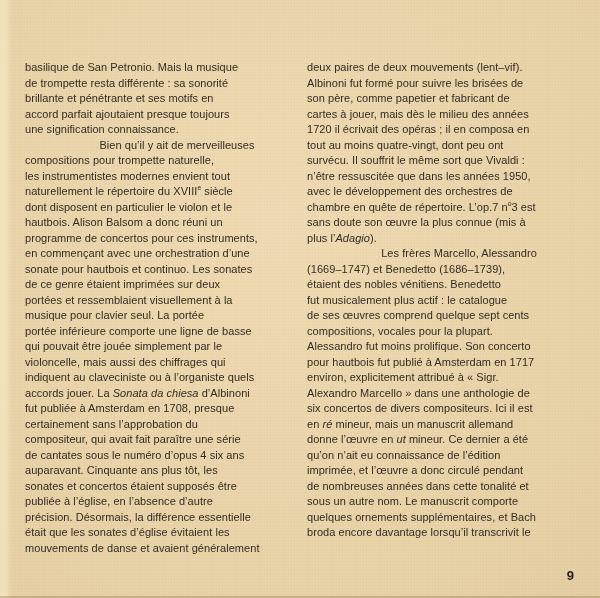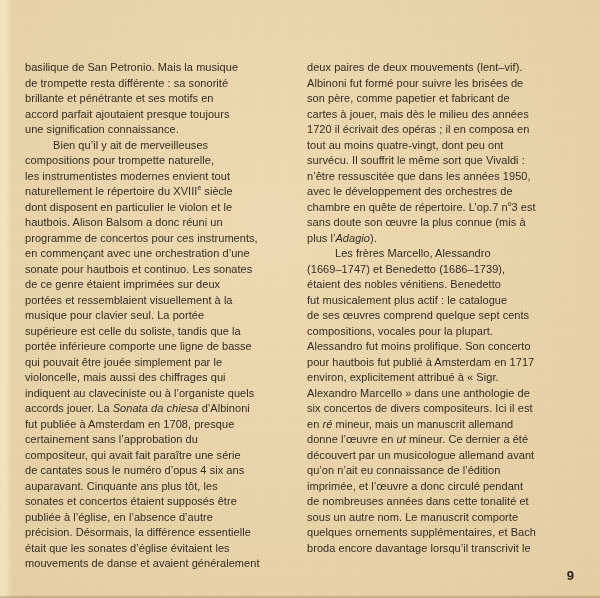--- a/index.html
+++ b/index.html
@@ -33,20 +33,21 @@
     line-height: 15.5px;
     letter-spacing: 0.05px;
   }
   .column.left  { left: 25px; }
   .column.right { left: 307px; }
   .line {
     white-space: nowrap;
   }
   .line.indent {
     padding-left: 28px;
+    text-align: center;
   }
   .it  { font-style: italic; }
   .sup { font-size: 0.62em; vertical-align: super; line-height: 0; }
   .page-number {
     position: absolute;
     right: 26px;
     bottom: 15px;
     font-size: 13px;
     font-weight: bold;
   }
@@ -66,21 +67,20 @@
       <div class="line"><span>les instrumentistes modernes envient tout</span></div>
       <div class="line"><span>naturellement le répertoire du XVIII</span><span class="sup">e</span><span> siècle</span></div>
       <div class="line"><span>dont disposent en particulier le violon et le</span></div>
       <div class="line"><span>hautbois. Alison Balsom a donc réuni un</span></div>
       <div class="line"><span>programme de concertos pour ces instruments,</span></div>
       <div class="line"><span>en commençant avec une orchestration d’une</span></div>
       <div class="line"><span>sonate pour hautbois et continuo. Les sonates</span></div>
       <div class="line"><span>de ce genre étaient imprimées sur deux</span></div>
       <div class="line"><span>portées et ressemblaient visuellement à la</span></div>
       <div class="line"><span>musique pour clavier seul. La portée</span></div>
-      <div class="line"><span>supérieure est celle du soliste, tandis que la</span></div>
       <div class="line"><span>portée inférieure comporte une ligne de basse</span></div>
       <div class="line"><span>qui pouvait être jouée simplement par le</span></div>
       <div class="line"><span>violoncelle, mais aussi des chiffrages qui</span></div>
       <div class="line"><span>indiquent au claveciniste ou à l’organiste quels</span></div>
       <div class="line"><span>accords jouer. La </span><span class="it">Sonata da chiesa</span><span> d’Albinoni</span></div>
       <div class="line"><span>fut publiée à Amsterdam en 1708, presque</span></div>
       <div class="line"><span>certainement sans l’approbation du</span></div>
       <div class="line"><span>compositeur, qui avait fait paraître une série</span></div>
       <div class="line"><span>de cantates sous le numéro d’opus 4 six ans</span></div>
       <div class="line"><span>auparavant. Cinquante ans plus tôt, les</span></div>
@@ -109,21 +109,20 @@
       <div class="line"><span>fut musicalement plus actif : le catalogue</span></div>
       <div class="line"><span>de ses œuvres comprend quelque sept cents</span></div>
       <div class="line"><span>compositions, vocales pour la plupart.</span></div>
       <div class="line"><span>Alessandro fut moins prolifique. Son concerto</span></div>
       <div class="line"><span>pour hautbois fut publié à Amsterdam en 1717</span></div>
       <div class="line"><span>environ, explicitement attribué à « Sigr.</span></div>
       <div class="line"><span>Alexandro Marcello » dans une anthologie de</span></div>
       <div class="line"><span>six concertos de divers compositeurs. Ici il est</span></div>
       <div class="line"><span>en </span><span class="it">ré</span><span> mineur, mais un manuscrit allemand</span></div>
       <div class="line"><span>donne l’œuvre en </span><span class="it">ut</span><span> mineur. Ce dernier a été</span></div>
-      <div class="line"><span>découvert par un musicologue allemand avant</span></div>
       <div class="line"><span>qu’on n’ait eu connaissance de l’édition</span></div>
       <div class="line"><span>imprimée, et l’œuvre a donc circulé pendant</span></div>
       <div class="line"><span>de nombreuses années dans cette tonalité et</span></div>
       <div class="line"><span>sous un autre nom. Le manuscrit comporte</span></div>
       <div class="line"><span>quelques ornements supplémentaires, et Bach</span></div>
       <div class="line"><span>broda encore davantage lorsqu’il transcrivit le</span></div>
     </div>
   <div class="page-number" style="color: rgb(36, 31, 25);">9</div>
 </div>
 

